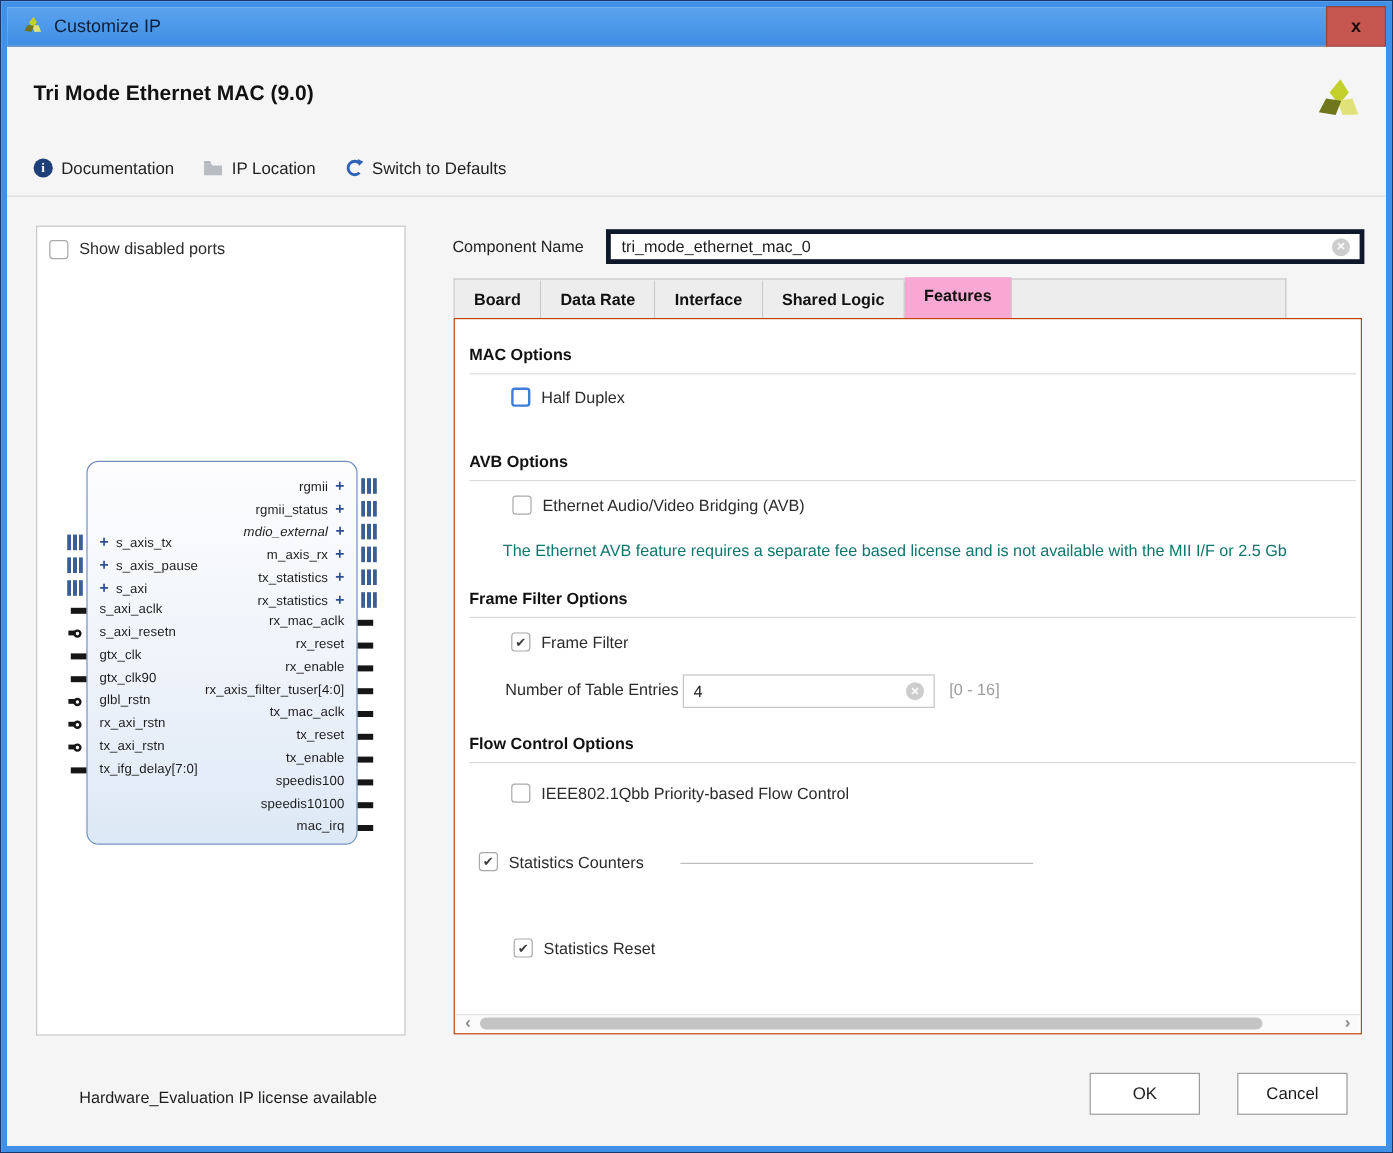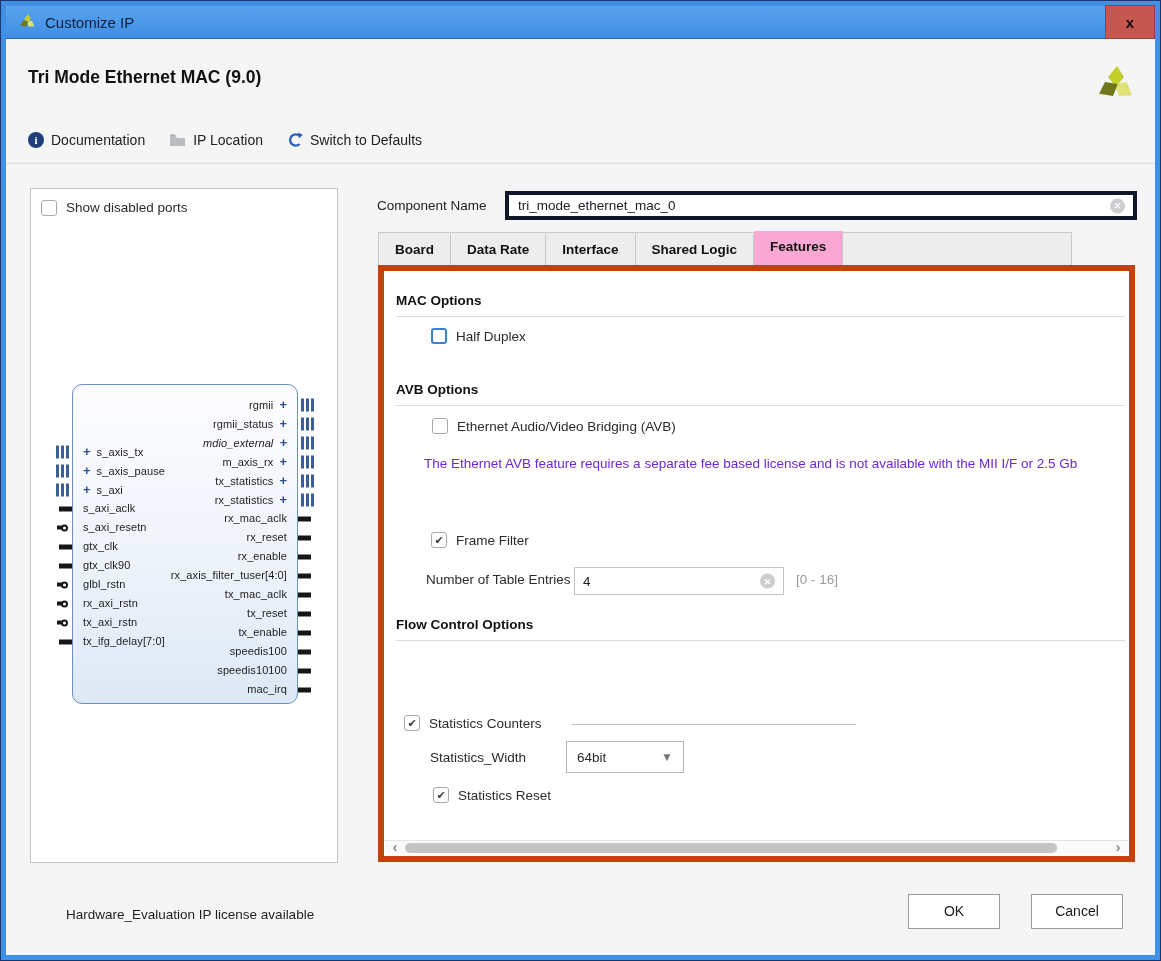--- a/index.html
+++ b/index.html
@@ -61,29 +61,29 @@
     width:15px; height:15px; border-radius:50%; background:#cdcdcd; color:#fff; font-size:9px;
     font-weight:bold; display:flex; align-items:center; justify-content:center; cursor:pointer; }
 
   .tabs { position:absolute; left:372px; top:193px; width:694px; height:33px;
     background:#ededed; border:1px solid #c9c9c9; border-bottom:none; display:flex; z-index:2;align-items:flex-end; }
   .tab { padding:0 16px; line-height:31px; font-size:13.5px; font-weight:bold; color:#111;
     border-right:1px solid #c9c9c9; background:#ededed; cursor:pointer; }
   .tab.active { background:#f9a8d4; height:34px; }
 
   .content { position:absolute; left:372px; top:226px; width:757px; height:597px;
-    background:#fff; border:6px solid #c2410c; overflow:hidden; }
+    background:#fff; border:1px solid #c2410c; overflow:hidden; }
   .sec { position:absolute; left:12px; right:4px; font-size:13.5px; font-weight:bold; color:#111;
     padding-bottom:8px; border-bottom:1px solid #dbdbdb; }
   .cbrow { position:absolute; display:flex; align-items:center; gap:9px; font-size:13.5px; color:#2b2b2b; }
   .cb { width:16px; height:16px; border:1px solid #a9a9a9; border-radius:3px; background:#fff;
     display:inline-flex; align-items:center; justify-content:center; font-size:11px; color:#3c3c3c;
     cursor:pointer; flex:0 0 auto; }
   .cb.focus { border:2px solid #3d7edb; }
-  .note { position:absolute; left:40px; right:0; top:185px; font-size:13.5px; color:#6d28d9;
+  .note { position:absolute; left:40px; right:0; top:185px; font-size:13.5px; color:#0f766e;
     white-space:nowrap; overflow:hidden; }
   .fieldrow { position:absolute; font-size:13.5px; color:#2b2b2b; }
   .ti-input { position:absolute; left:190px; top:0; width:210px; height:28px; background:#fff;
     border:1px solid #c4c4c4; }
   .ti-input input { position:absolute; inset:0; border:none; outline:none; background:transparent;
     padding:0 28px 0 8px; font-size:13.5px; color:#1c1c1c; font-family:"Liberation Sans",sans-serif; }
   .range { position:absolute; left:412px; top:5px; color:#9b9b9b; }
   .groupline { position:absolute; left:168px; right:265px; top:9px; border-top:1px solid #bdbdbd; }
   .dropdown { position:absolute; left:182px; top:-7px; width:118px; height:32px; background:#fff;
     border:1px solid #b5b5b5; display:flex; align-items:center; padding:0 10px; cursor:pointer; }
@@ -212,47 +212,45 @@
           <span>Half Duplex</span>
         </div>
 
         <div class="sec" style="top:111px">AVB Options</div>
         <div class="cbrow" style="left:48px; top:147px">
           <span class="cb"></span>
           <span>Ethernet Audio/Video Bridging (AVB)</span>
         </div>
         <div class="note">The Ethernet AVB feature requires a separate fee based license and is not available with the MII I/F or 2.5 Gb</div>
 
+        <div class="sec" style="top:225px">Frame Filter Options</div>
         <div class="cbrow" style="left:47px; top:261px">
           <span class="cb on">✔</span>
           <span>Frame Filter</span>
         </div>
         <div class="fieldrow" style="left:0; top:296px; width:100%; height:28px">
           <span style="position:absolute; left:42px; top:5px">Number of Table Entries</span>
           <span class="ti-input">
             <input type="text" value="4" style="">
             <span class="clear-ic">✕</span>
           </span>
           <span class="range">[0 - 16]</span>
         </div>
 
         <div class="sec" style="top:346px">Flow Control Options</div>
+        <div class="cbrow" style="left:47px; top:387px">
+          <span class="cb"></span>
+          <span>IEEE802.1Qbb Priority-based Flow Control</span>
+        </div>
 
         <div class="cbrow" style="left:20px; top:444px; right:8px">
           <span class="cb on">✔</span>
           <span>Statistics Counters</span>
           <span class="groupline"></span>
         </div>
-        <div class="fieldrow" style="left:0; top:477px; width:100%; height:32px">
-          <span style="position:absolute; left:46px; top:2px">Statistics_Width</span>
-          <span class="dropdown">
-            <span>64bit</span>
-            <span class="chev">▼</span>
-          </span>
-        </div>
         <div class="cbrow" style="left:49px; top:516px">
           <span class="cb on">✔</span>
           <span>Statistics Reset</span>
         </div>
 
         <div class="hscroll">
           <span class="hs-arrow" style="left:2px">‹</span>
           <span class="hs-thumb"></span>
           <span class="hs-arrow" style="right:2px">›</span>
         </div>

